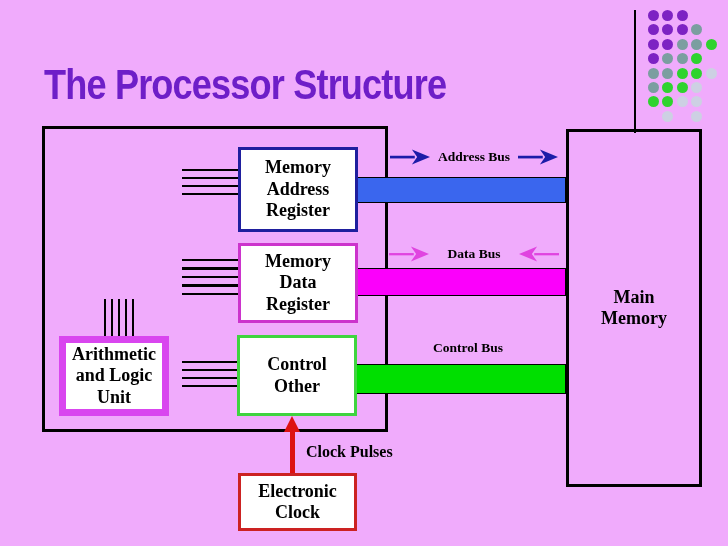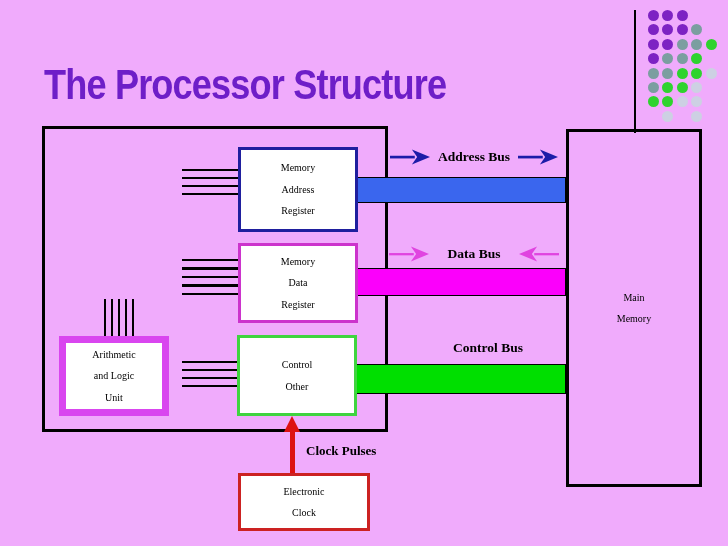--- a/index.html
+++ b/index.html
@@ -8,48 +8,48 @@
   .title{position:absolute;left:44px;top:60px;margin:0;
          font-family:"Liberation Sans",sans-serif;font-weight:bold;font-size:43px;
          letter-spacing:-1px;color:var(--title-color,#6E1EC8);
          transform:scaleX(0.84);transform-origin:left top;white-space:nowrap;}
   .deco-line{position:absolute;left:634px;top:10px;width:2px;height:123px;background:#000;z-index:3;}
   .dot-grid{position:absolute;left:648px;top:10px;display:grid;
             grid-template-columns:repeat(5,14.4px);grid-auto-rows:14.4px;z-index:3;}
   .dot{width:11px;height:11px;border-radius:50%;}
   .box{position:absolute;box-sizing:border-box;background:#fff;z-index:2;
        display:flex;align-items:center;justify-content:center;text-align:center;
-       font-weight:normal;font-size:10px;line-height:21.5px;}
+       font-weight:bold;font-size:18px;line-height:21.5px;}
   .pre{white-space:pre-line;}
   .outline{position:absolute;box-sizing:border-box;border:3px solid #000;background:transparent;z-index:0;}
   .cpu{left:42px;top:126px;width:346px;height:306px;}
   .memory{left:566px;top:129px;width:136px;height:358px;border:3px solid #000;background:transparent;z-index:0;}
   .other-registers{left:60px;top:141px;width:122px;height:158px;border:3px solid #000;}
   .alu{left:59px;top:336px;width:110px;height:80px;border:7px solid #d946ef;}
   .mar{left:238px;top:147px;width:120px;height:85px;border:3px solid var(--mar-border,#1F1F9E);}
   .mdr{left:238px;top:243px;width:120px;height:80px;border:3px solid var(--mdr-border,#CC33CC);}
   .cu{left:237px;top:335px;width:120px;height:81px;border:3px solid var(--cu-border,#3FD43F);}
-  .clock{left:238px;top:473px;width:132px;height:58px;border:3px solid var(--clock-border,#CC2222);}
+  .clock{left:238px;top:473px;width:119px;height:58px;border:3px solid var(--clock-border,#CC2222);}
   .hlines{position:absolute;z-index:1;
           background:repeating-linear-gradient(to bottom,#000 0 2px,transparent 2px 8px);}
   .hlines5{position:absolute;z-index:1;
           background:repeating-linear-gradient(to bottom,#000 0 2px,transparent 2px 8.5px);}
   .vlines{position:absolute;z-index:1;
           background:repeating-linear-gradient(to right,#000 0 2px,transparent 2px 7px);}
   .bar{position:absolute;box-sizing:border-box;border:1px solid #000;z-index:1;}
   .bar-address{left:356px;top:177px;width:210px;height:26px;background:var(--address-bus,#3A66EE);}
   .bar-data{left:356px;top:268px;width:210px;height:28px;background:var(--data-bus,#FB00FB);}
   .bar-control{left:355px;top:364px;width:211px;height:30px;background:var(--control-bus,#00DF00);}
   .busrow{position:absolute;display:flex;align-items:center;justify-content:space-between;z-index:2;}
   .busrow-address{left:390px;top:149px;width:168px;height:16px;color:var(--address-arrow,#1C1CA8);}
   .busrow-data{left:389px;top:246px;width:170px;height:16px;color:var(--data-arrow,#E044E0);}
   .bus-label{font-weight:bold;font-size:13.5px;color:#000;white-space:nowrap;}
   .control-label{position:absolute;left:388px;top:340px;width:160px;text-align:center;
-                 font-weight:bold;font-size:13.5px;z-index:2;padding-left:20px;}
-  .clock-pulses{position:absolute;left:306px;top:443px;font-weight:bold;font-size:13px;z-index:2;white-space:nowrap;}
+                 font-weight:bold;font-size:13.5px;z-index:2;}
+  .clock-pulses{position:absolute;left:306px;top:443px;font-weight:bold;font-size:16px;z-index:2;white-space:nowrap;}
   .arrow-svg{display:block;}
   .flip{transform:scaleX(-1);}
   .clock-arrow-stem{position:absolute;left:290px;top:430px;width:5px;height:43px;
                     background:var(--clock-red,#DD1111);z-index:3;}
   .clock-arrow-head{position:absolute;left:284px;top:416px;width:0;height:0;z-index:3;
                     border-left:8px solid transparent;border-right:8px solid transparent;
                     border-bottom:16px solid var(--clock-red,#DD1111);}
 </style>
 </head>
 <body>

